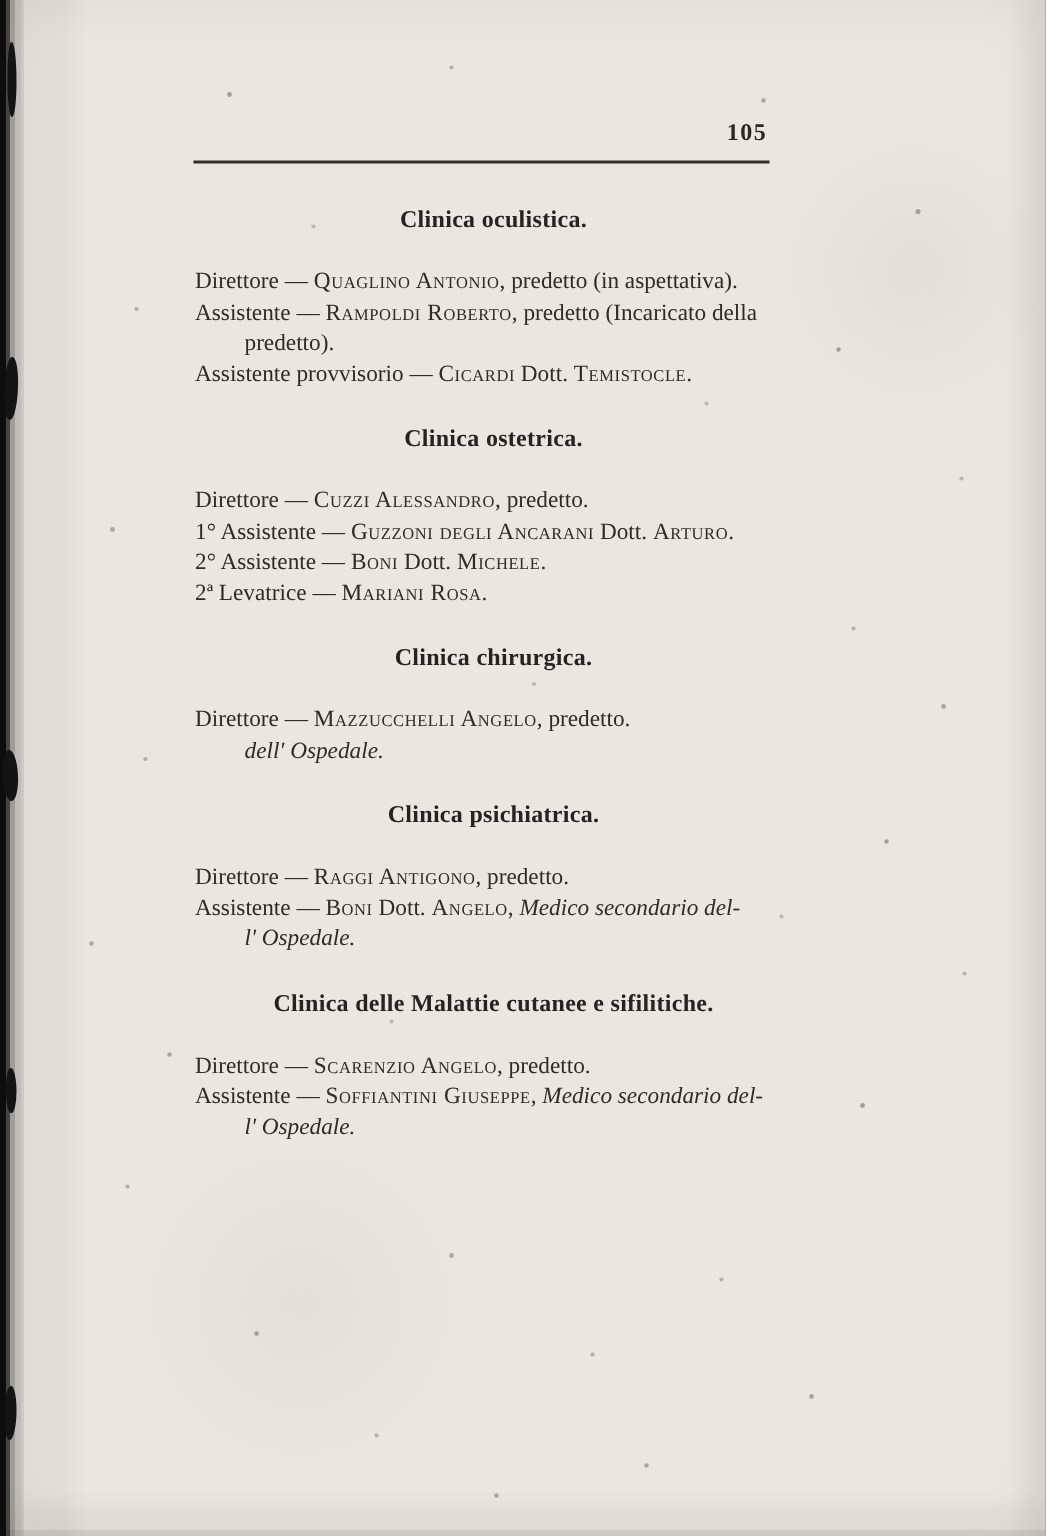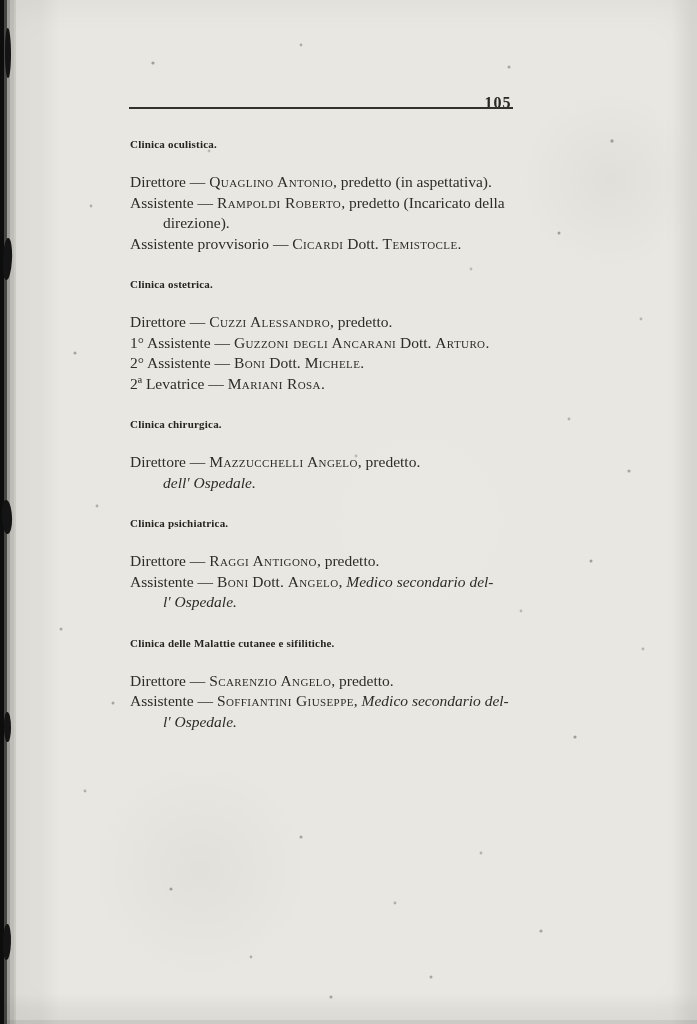--- a/index.html
+++ b/index.html
@@ -89,42 +89,42 @@
   .page-number {
     position: absolute;
     left: 468px;
     top: 80px;
     width: 60px;
     text-align: center;
     font-size: 16px;
     font-weight: bold;
     color: #2a2823;
     letter-spacing: 1px;
-    margin-top: 14px;
   }
   .head-rule {
     position: absolute;
     left: 129px;
     top: 107px;
     width: 384px;
     height: 2px;
     background: #33312c;
   }
 
   .content {
     position: absolute;
     left: 130px;
     top: 138px;
     width: 398px;
     color: #2e2c27;
   }
   .section { margin-bottom: 24px; }
   .section-title {
+    text-align: center;
     font-weight: bold;
-    font-size: 11px;
+    font-size: 16px;
     color: #262420;
     margin: 0 0 22px 0;
     letter-spacing: 0.2px;
   }
   .line {
     font-size: 15.5px;
     line-height: 20.5px;
     white-space: nowrap;
   }
   .line.indent { padding-left: 33px; }
@@ -148,21 +148,21 @@
 
   <div class="page-number">105</div>
   <div class="head-rule"></div>
 
   <div class="content">
   <div class="section">
     <div class="section-title">Clinica oculistica.</div>
     <div class="section-lines">
           <div class="line"><span>Direttore — </span><span class="sc">Quaglino Antonio</span><span>, predetto (in aspettativa).</span></div>
           <div class="line"><span>Assistente — </span><span class="sc">Rampoldi Roberto</span><span>, predetto (Incaricato della</span></div>
-          <div class="line indent"><span>direzione).</span></div>
+          <div class="line indent"><span>predetto).</span></div>
           <div class="line"><span>Assistente provvisorio — </span><span class="sc">Cicardi</span><span> Dott. </span><span class="sc">Temistocle</span><span>.</span></div>
         </div>
   </div>
 
   <div class="section">
     <div class="section-title">Clinica ostetrica.</div>
     <div class="section-lines">
           <div class="line"><span>Direttore — </span><span class="sc">Cuzzi Alessandro</span><span>, predetto.</span></div>
           <div class="line"><span>1° Assistente — </span><span class="sc">Guzzoni degli Ancarani</span><span> Dott. </span><span class="sc">Arturo</span><span>.</span></div>
           <div class="line"><span>2° Assistente — </span><span class="sc">Boni</span><span> Dott. </span><span class="sc">Michele</span><span>.</span></div>

